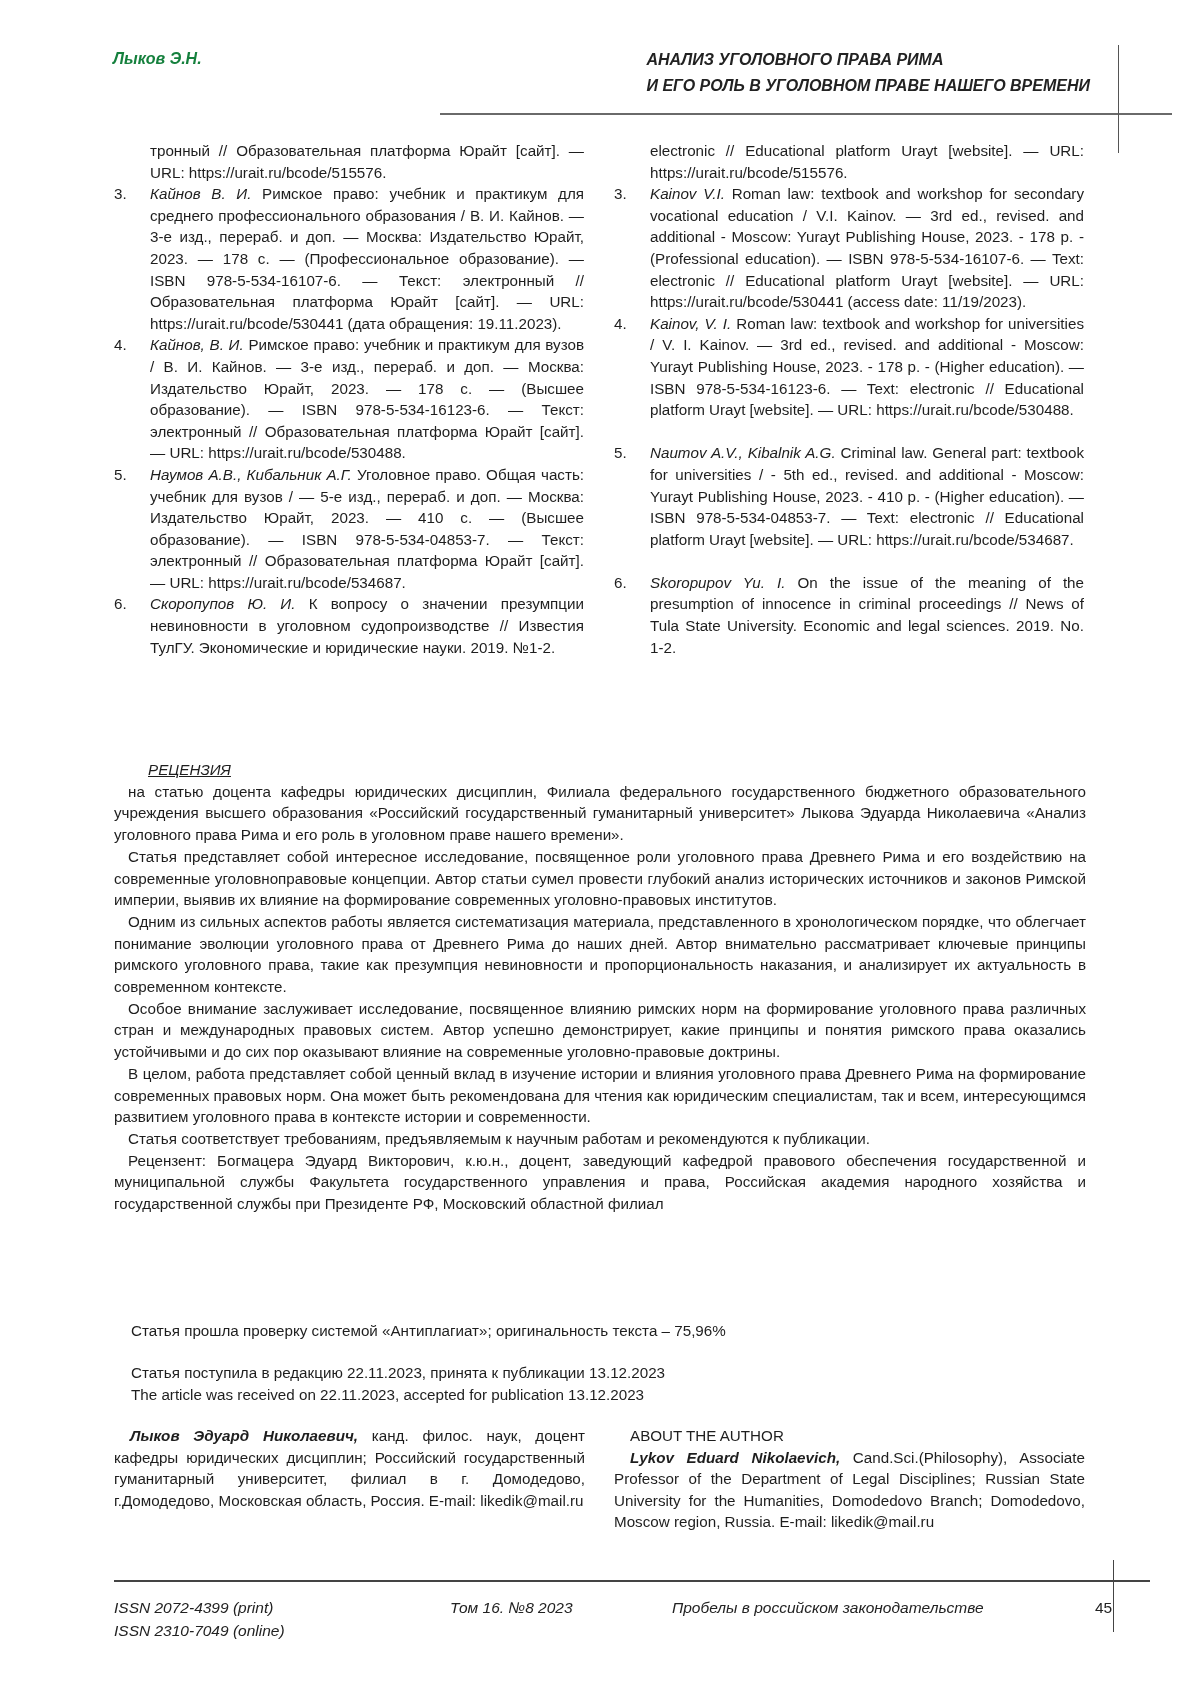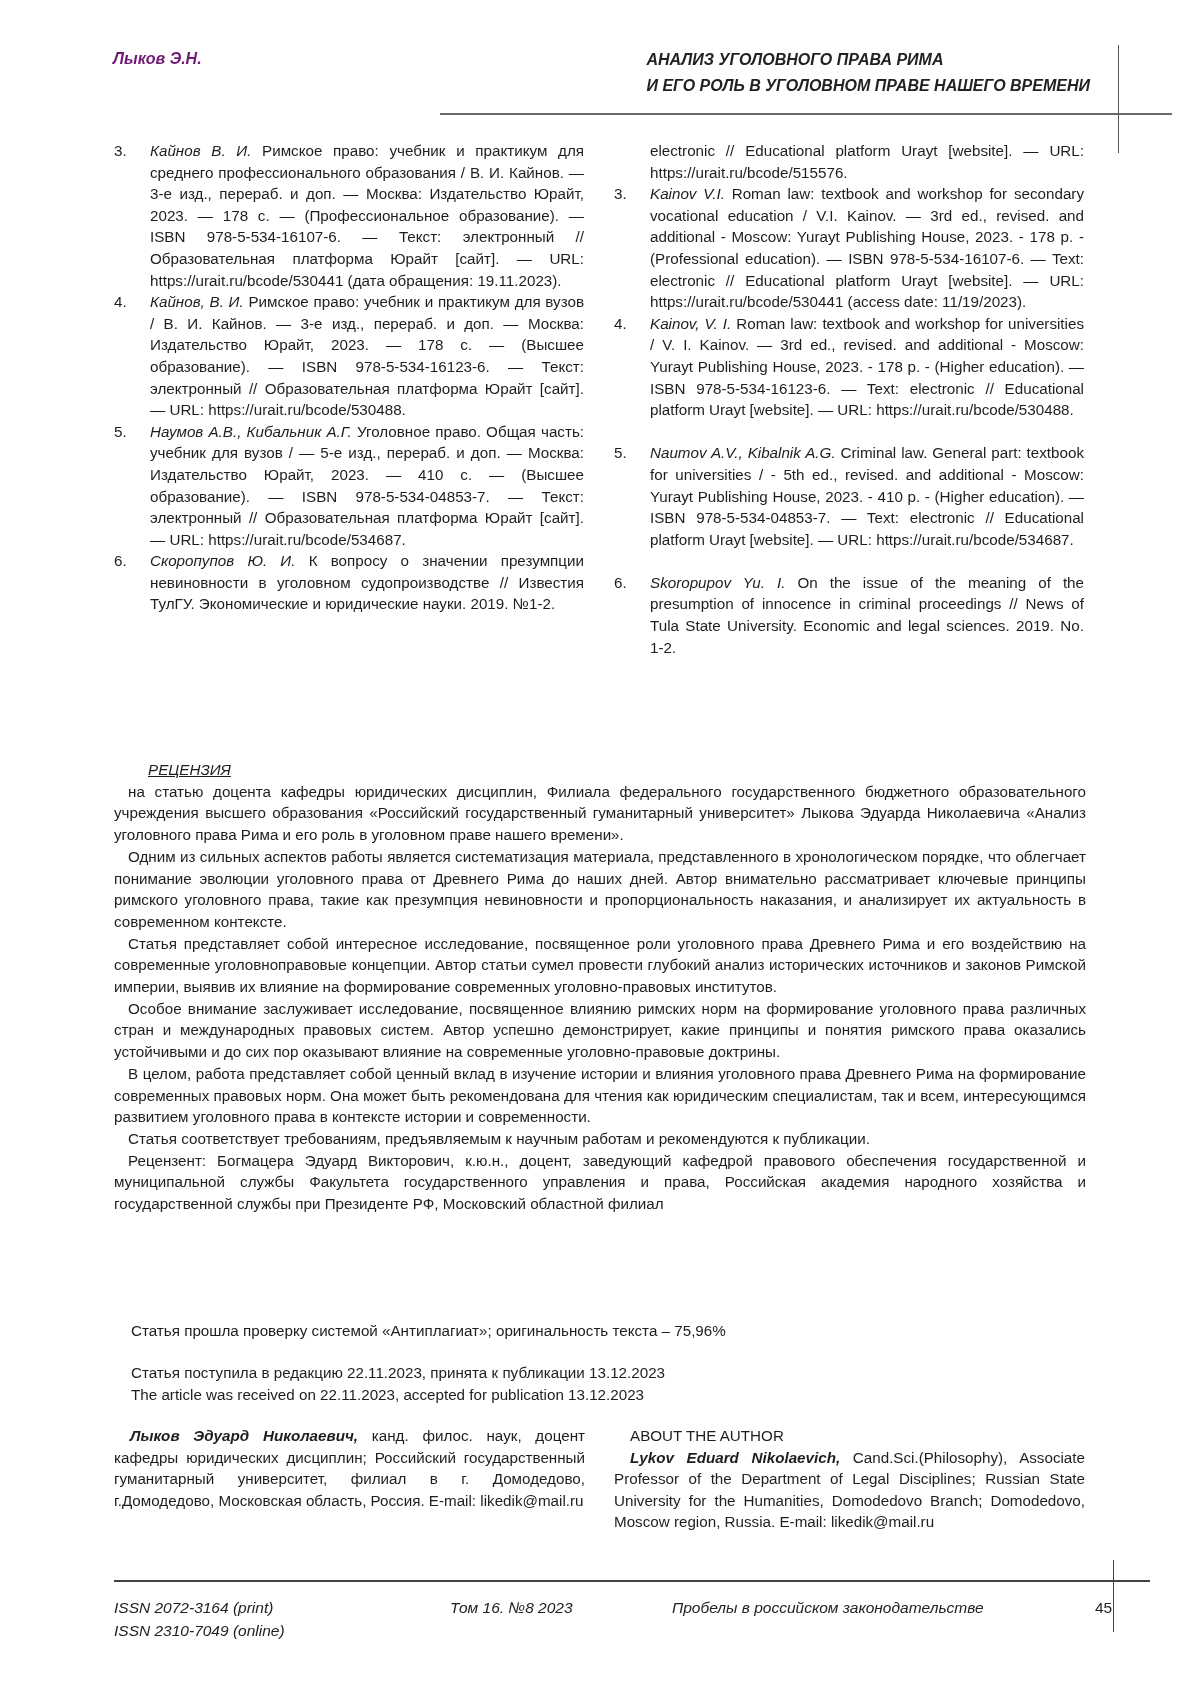--- a/index.html
+++ b/index.html
@@ -1,19 +1,19 @@
 <!DOCTYPE html>
 <html><head>
 <meta charset="utf-8">
 <style>
   html, body { margin: 0; padding: 0; background: #ffffff; }
   body { width: 1200px; height: 1697px; position: relative; overflow: hidden;
          font-family: "Liberation Sans", "DejaVu Sans", sans-serif; color: #1e1e1e; }
   .abs { position: absolute; }
-  .hdr-author { left: 113px; top: 50px; font-size: 16px; font-weight: bold; font-style: italic; color: #701a75; }
+  .hdr-author { left: 113px; top: 50px; font-size: 16px; font-weight: bold; font-style: italic; color: #15803d; }
   .hdr-title { right: 110px; top: 47px; text-align: left; font-size: 16px; font-weight: bold; font-style: italic; line-height: 26px; color: #222; }
   .hdr-hline { left: 440px; top: 113px; width: 732px; height: 2px; background: #6a6a6a; }
   .hdr-vline { left: 1118px; top: 45px; width: 1px; height: 108px; background: #555; }
 
   .refs { top: 140px; width: 470px; font-size: 15.2px; line-height: 21.6px; }
   .refs.left { left: 114px; }
   .refs.right { left: 614px; }
   .ref { display: flex; text-align: justify; }
   .ref .num { width: 36px; flex: 0 0 36px; }
   .ref .body { flex: 1; }
@@ -44,20 +44,21 @@
 
 <div class="abs hdr-author">Лыков Э.Н.</div>
 <div class="abs hdr-title">
   <div>АНАЛИЗ УГОЛОВНОГО ПРАВА РИМА</div>
   <div>И ЕГО РОЛЬ В УГОЛОВНОМ ПРАВЕ НАШЕГО ВРЕМЕНИ</div>
 </div>
 <div class="abs hdr-hline"></div>
 <div class="abs hdr-vline"></div>
 
 <div class="abs refs left">
+  <div class="ref-cont">тронный // Образовательная платформа Юрайт [сайт]. — URL: https://urait.ru/bcode/515576.</div>
   <div class="ref">
     <span class="num">3.</span>
     <span class="body"><i>Кайнов В. И.</i><span> Римское право: учебник и практикум для среднего профессионального образования / В. И. Кайнов. — 3-е изд., перераб. и доп. — Москва: Издательство Юрайт, 2023. — 178 с. — (Профессиональное образование). — ISBN 978-5-534-16107-6. — Текст: электронный // Образовательная платформа Юрайт [сайт]. — URL: https://urait.ru/bcode/530441 (дата обращения: 19.11.2023).</span></span>
   </div>
   <div class="ref">
     <span class="num">4.</span>
     <span class="body"><i>Кайнов, В. И.</i><span> Римское право: учебник и практикум для вузов / В. И. Кайнов. — 3-е изд., перераб. и доп. — Москва: Издательство Юрайт, 2023. — 178 с. — (Высшее образование). — ISBN 978-5-534-16123-6. — Текст: электронный // Образовательная платформа Юрайт [сайт]. — URL: https://urait.ru/bcode/530488.</span></span>
   </div>
   <div class="ref">
     <span class="num">5.</span>
@@ -87,22 +88,22 @@
   <div class="gap"></div>
   <div class="ref">
     <span class="num">6.</span>
     <span class="body"><i>Skoropupov Yu. I.</i><span> On the issue of the meaning of the presumption of innocence in criminal proceedings // News of Tula State University. Economic and legal sciences. 2019. No. 1-2.</span></span>
   </div>
 </div>
 
 <div class="abs review">
   <div class="heading">РЕЦЕНЗИЯ</div>
   <p>на статью доцента кафедры юридических дисциплин, Филиала федерального государственного бюджетного образовательного учреждения высшего образования «Российский государственный гуманитарный университет» Лыкова Эдуарда Николаевича «Анализ уголовного права Рима и его роль в уголовном праве нашего времени».</p>
+  <p>Статья представляет собой интересное исследование, посвященное роли уголовного права Древнего Рима и его воздействию на современные уголовноправовые концепции. Автор статьи сумел провести глубокий анализ исторических источников и законов Римской империи, выявив их влияние на формирование современных уголовно-правовых институтов.</p>
   <p>Одним из сильных аспектов работы является систематизация материала, представленного в хронологическом порядке, что облегчает понимание эволюции уголовного права от Древнего Рима до наших дней. Автор внимательно рассматривает ключевые принципы римского уголовного права, такие как презумпция невиновности и пропорциональность наказания, и анализирует их актуальность в современном контексте.</p>
-  <p>Статья представляет собой интересное исследование, посвященное роли уголовного права Древнего Рима и его воздействию на современные уголовноправовые концепции. Автор статьи сумел провести глубокий анализ исторических источников и законов Римской империи, выявив их влияние на формирование современных уголовно-правовых институтов.</p>
   <p>Особое внимание заслуживает исследование, посвященное влиянию римских норм на формирование уголовного права различных стран и международных правовых систем. Автор успешно демонстрирует, какие принципы и понятия римского права оказались устойчивыми и до сих пор оказывают влияние на современные уголовно-правовые доктрины.</p>
   <p>В целом, работа представляет собой ценный вклад в изучение истории и влияния уголовного права Древнего Рима на формирование современных правовых норм. Она может быть рекомендована для чтения как юридическим специалистам, так и всем, интересующимся развитием уголовного права в контексте истории и современности.</p>
   <p>Статья соответствует требованиям, предъявляемым к научным работам и рекомендуются к публикации.</p>
   <p>Рецензент: Богмацера Эдуард Викторович, к.ю.н., доцент, заведующий кафедрой правового обеспечения государственной и муниципальной службы Факультета государственного управления и права, Российская академия народного хозяйства и государственной службы при Президенте РФ, Московский областной филиал</p>
 </div>
 
 <div class="abs meta" style="top:1320px;">Статья прошла проверку системой «Антиплагиат»; оригинальность текста – 75,96%</div>
 <div class="abs meta" style="top:1362px;">Статья поступила в редакцию 22.11.2023, принята к публикации 13.12.2023</div>
 <div class="abs meta" style="top:1384px;">The article was received on 22.11.2023, accepted for publication 13.12.2023</div>
 
@@ -110,18 +111,18 @@
   <p><b>Лыков Эдуард Николаевич,</b><span> канд. филос. наук, доцент кафедры юридических дисциплин; Российский государственный гуманитарный университет, филиал в г. Домодедово, г.Домодедово, Московская область, Россия. E-mail: likedik@mail.ru</span></p>
 </div>
 <div class="abs author-col right">
   <div class="ahead">ABOUT THE AUTHOR</div>
   <p><b>Lykov Eduard Nikolaevich,</b><span> Cand.Sci.(Philosophy), Associate Professor of the Department of Legal Disciplines; Russian State University for the Humanities, Domodedovo Branch; Domodedovo, Moscow region, Russia. E-mail: likedik@mail.ru</span></p>
 </div>
 
 <div class="abs ftr-hline"></div>
 <div class="abs ftr-vline"></div>
 <div class="abs ftr" style="left:114px;">
-  <div>ISSN 2072-3164 (print)</div>
+  <div>ISSN 2072-4399 (print)</div>
   <div>ISSN 2310-7049 (online)</div>
 </div>
 <div class="abs ftr" style="left:450px;">Том 16. №8 2023</div>
 <div class="abs ftr" style="left:672px;">Пробелы в российском законодательстве</div>
 <div class="abs ftr page" style="left:1074px;">45</div>
 
 </body></html>

